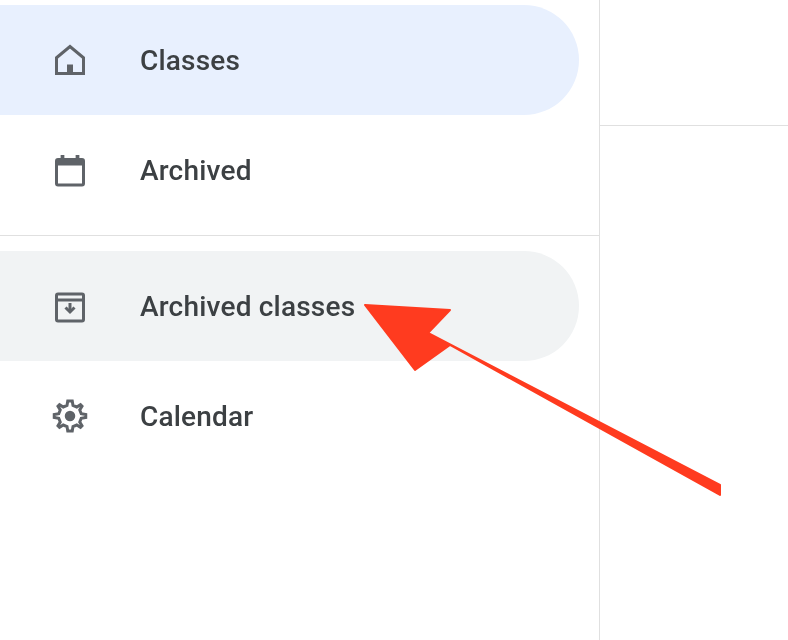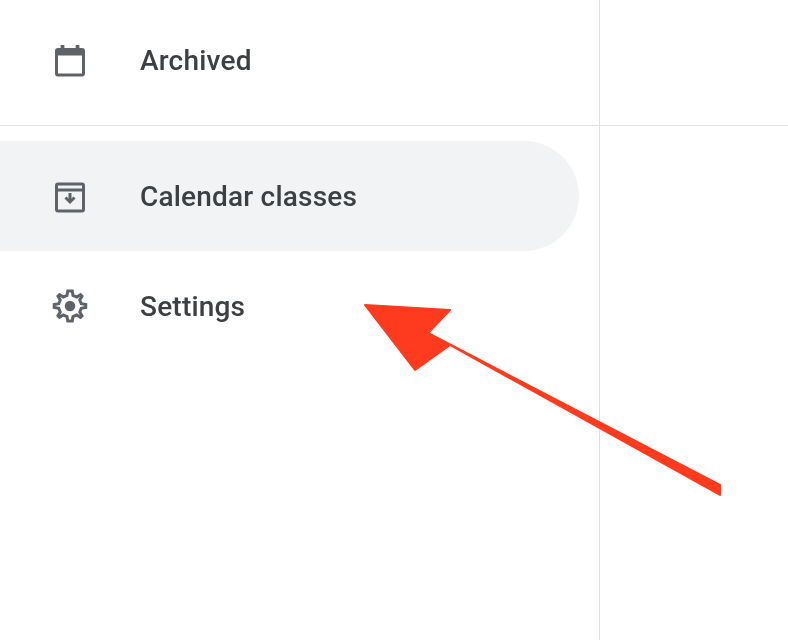--- a/index.html
+++ b/index.html
@@ -89,20 +89,29 @@
     }
     .section-bottom {
       padding-top: 5px;
     }
   </style>
 </head>
 <body>
 
 <div class="sidebar">
   <div class="section-top">
+    <div class="nav-item active">
+      <span class="nav-icon">
+        <svg width="36" height="36" viewBox="0 0 24 24" fill="none" stroke="#5f6368" stroke-width="2">
+          <path d="M3 10.5 L12 3 L21 10.5 L21 21 L3 21 Z" fill="none"></path>
+          <rect x="10" y="15" width="4" height="6" fill="#5f6368" stroke="none"></rect>
+        </svg>
+      </span>
+      <span class="nav-label">Classes</span>
+    </div>
     <div class="nav-item">
       <span class="nav-icon">
         <svg width="36" height="36" viewBox="0 0 24 24" fill="none" stroke="#5f6368" stroke-width="2">
           <rect x="3" y="5" width="18" height="17" rx="1" fill="none"></rect>
           <rect x="3" y="5" width="18" height="4" fill="#5f6368" stroke="none"></rect>
           <line x1="7" y1="2" x2="7" y2="6" stroke="#5f6368" stroke-width="2.5"></line>
           <line x1="17" y1="2" x2="17" y2="6" stroke="#5f6368" stroke-width="2.5"></line>
         </svg>
       </span>
       <span class="nav-label">Archived</span>
@@ -112,30 +121,30 @@
   <div class="section-bottom">
     <div class="nav-item hover">
       <span class="nav-icon">
         <svg width="36" height="36" viewBox="0 0 24 24" fill="none" stroke="#5f6368" stroke-width="2">
           <rect x="3" y="4" width="18" height="18" rx="1" fill="none"></rect>
           <line x1="3" y1="8" x2="21" y2="8"></line>
           <path d="M9 13 L12 16 L15 13" fill="none"></path>
           <line x1="12" y1="10" x2="12" y2="16"></line>
         </svg>
       </span>
-      <span class="nav-label">Calendar classes</span>
+      <span class="nav-label">Archived classes</span>
     </div>
     <div class="nav-item">
       <span class="nav-icon">
         <svg width="36" height="36" viewBox="0 0 24 24" fill="none" stroke="#5f6368" stroke-width="2">
           <circle cx="12" cy="12" r="3.5" fill="#5f6368" stroke="none"></circle>
           <path d="M12 2 L13.5 2 L14 5 L16.5 6 L19 4.5 L20 5.5 L18.5 8 L19.5 10.5 L22.5 11 L22.5 13 L19.5 13.5 L18.5 16 L20 18.5 L19 19.5 L16.5 18 L14 19 L13.5 22 L10.5 22 L10 19 L7.5 18 L5 19.5 L4 18.5 L5.5 16 L4.5 13.5 L1.5 13 L1.5 11 L4.5 10.5 L5.5 8 L4 5.5 L5 4.5 L7.5 6 L10 5 L10.5 2 Z" fill="none"></path>
         </svg>
       </span>
-      <span class="nav-label">Settings</span>
+      <span class="nav-label">Calendar</span>
     </div>
   </div>
 </div>
 
 <div class="content-area">
   <div class="content-divider"></div>
 </div>
 
 <div class="annotation-arrow">
   <svg width="400" height="250" viewBox="0 0 400 250">

